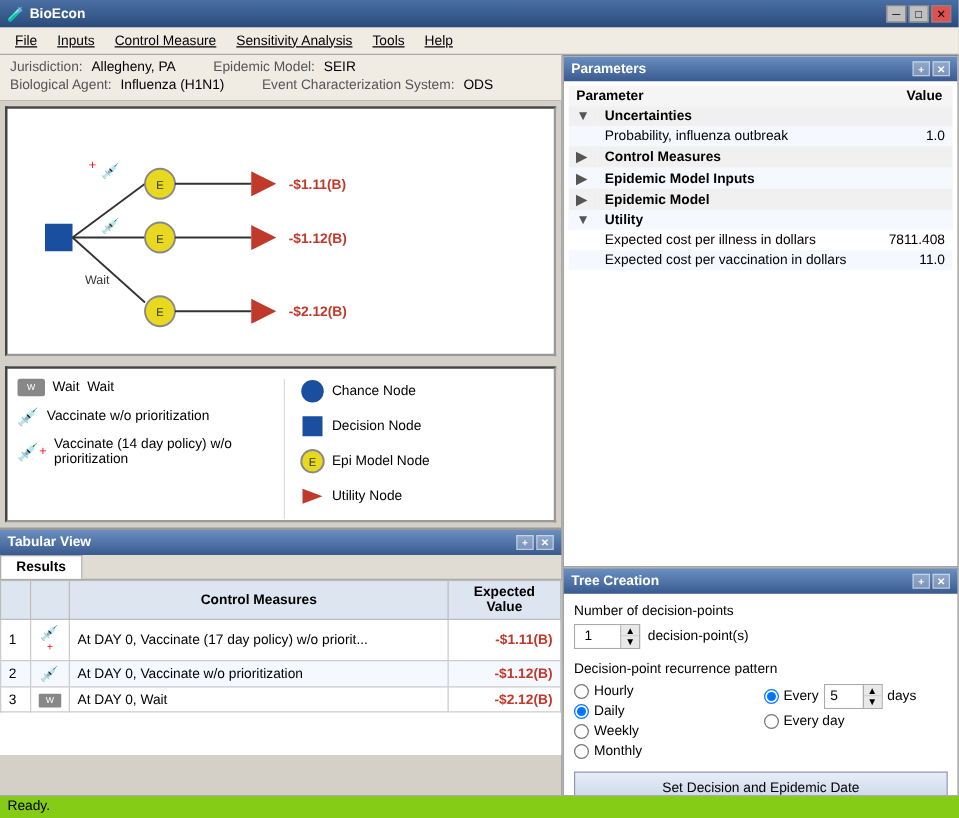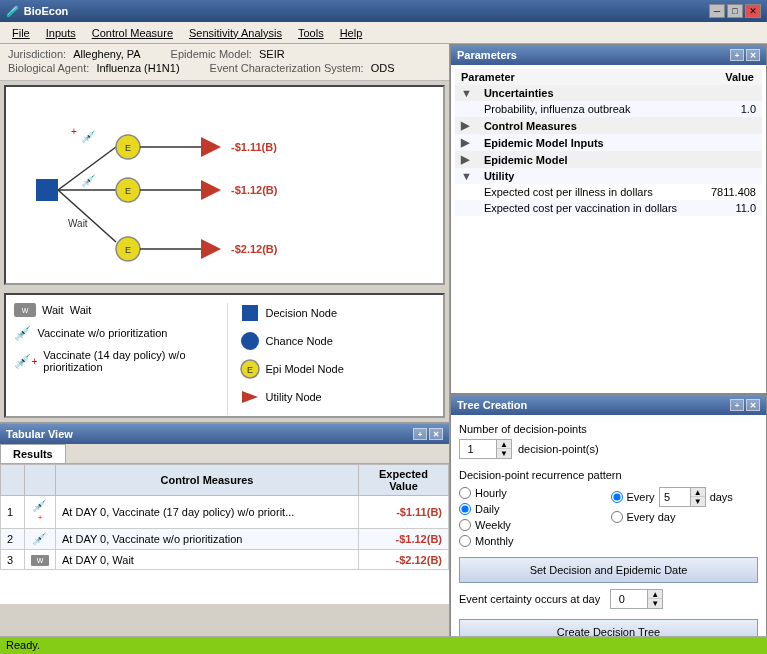--- a/index.html
+++ b/index.html
@@ -144,21 +144,21 @@
     .params-table td { padding: 2px 6px; font-size: 11px; border: none; }
     .param-group { font-weight: bold; background: #f0f0f0; }
     .param-indent { padding-left: 20px; }
     .param-value { text-align: right; padding-right: 8px; }
     .col-header { font-weight: bold; border-bottom: 1px solid #ccc; background: #f5f5f5; }
 
     
     .tree-creation-panel {
       background: white;
       border: 1px solid #888;
-      height: 260px;
+      height: 200px;
       display: flex;
       flex-direction: column;
     }
     .tc-content { padding: 8px; font-size: 11px; flex: 1; overflow: auto; }
     .tc-row { margin-bottom: 8px; display: flex; align-items: center; gap: 6px; }
     .tc-label { margin-bottom: 4px; }
     .radio-group { display: flex; flex-direction: column; gap: 4px; }
     .radio-item { display: flex; align-items: center; gap: 4px; }
     .pattern-grid { display: grid; grid-template-columns: 1fr 1fr; gap: 4px; }
     .action-btn {
@@ -298,29 +298,29 @@
             </div>
             <div class="legend-item">
               <span style="font-size:14px;">💉</span>
               <span style="font-size:10px;color:red;margin-left:-6px;vertical-align:top;">+</span>
               <span style="font-size:11px;">Vaccinate (14 day policy) w/o prioritization</span>
             </div>
           </div>
           <div class="legend-right">
             <div class="legend-item">
               <svg width="20" height="20">
+                  <circle cx="10" cy="10" r="9" fill="#1a4fa0"></circle>
+                </svg>
+              <span>Chance Node</span>
+            </div>
+            <div class="legend-item">
+              <svg width="20" height="20">
                   <rect x="2" y="2" width="16" height="16" fill="#1a4fa0"></rect>
                 </svg>
               <span>Decision Node</span>
-            </div>
-            <div class="legend-item">
-              <svg width="20" height="20">
-                  <circle cx="10" cy="10" r="9" fill="#1a4fa0"></circle>
-                </svg>
-              <span>Chance Node</span>
             </div>
             <div class="legend-item">
               <svg width="20" height="20">
                   <circle cx="10" cy="10" r="9" fill="#e8d820" stroke="#888" stroke-width="1.5"></circle>
                   <text x="10" y="14" text-anchor="middle" font-size="9" fill="#333">E</text>
                 </svg>
               <span>Epi Model Node</span>
             </div>
             <div class="legend-item">
               <svg width="20" height="20">

